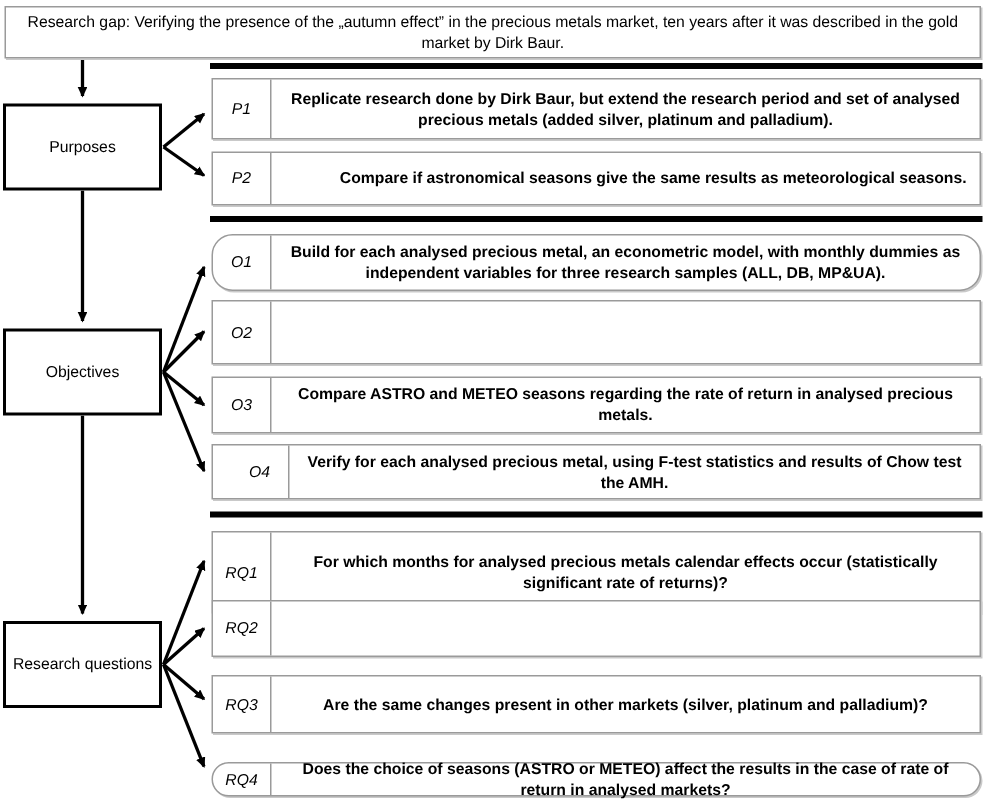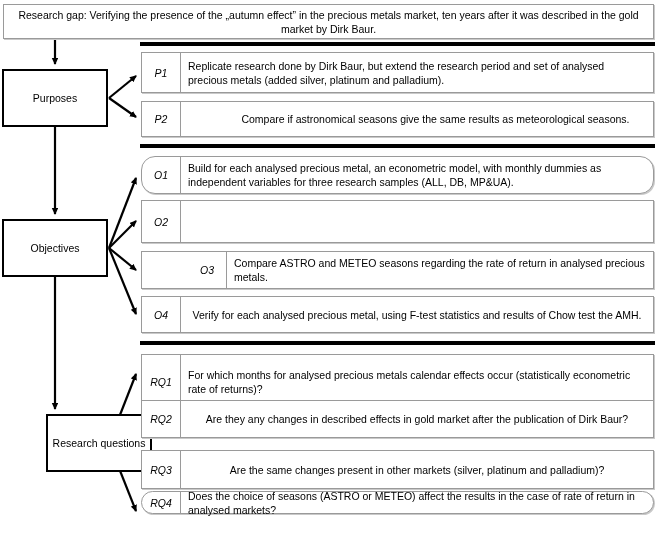--- a/index.html
+++ b/index.html
@@ -60,21 +60,21 @@
     width: 106px;
     height: 58px;
   }
   .stage .txt {
     font-size: 10.5px;
     line-height: 13px;
     text-align: center;
   }
   #stage-purposes { top: 69px; }
   #stage-objectives { top: 219px; }
-  #stage-questions { top: 414px; margin-left: 44px; }
+  #stage-questions { top: 414px; }
 
   
   .item {
     left: 141px;
     width: 513px;
     display: flex;
     align-items: stretch;
   }
   .item .code {
     width: 38px;
@@ -89,33 +89,35 @@
   .item .body {
     flex: 1 1 auto;
     display: flex;
     align-items: center;
     justify-content: center;
     padding: 2px 7px;
   }
   .item .body .txt {
     font-size: 10.5px;
     line-height: 14px;
+    text-align: center;
+    font-weight: bold;
   }
 
   
   #item-p1  { top: 52px;  height: 41px; }
   #item-p2  { top: 101px; height: 36px; gap: 37px; }
   #item-o1  { top: 156px; height: 38px; border-radius: 14px; }
   #item-o2  { top: 200px; height: 43px; }
-  #item-o3  { top: 251px; height: 38px; padding-left: 46px; }
-  #item-o4  { top: 296px; height: 37px; }
+  #item-o3  { top: 251px; height: 38px; }
+  #item-o4  { top: 296px; height: 37px; padding-left: 12px; }
   #item-rq1 { top: 354px; height: 55px; }
   #item-rq2 { top: 400px; height: 38px; }
   #item-rq3 { top: 450px; height: 39px; }
-  #item-rq4 { top: 491px; height: 23px; border-radius: 12px; }
+  #item-rq4 { top: 508px; height: 23px; border-radius: 12px; }
 
   
   .separator {
     position: absolute;
     left: 140px;
     width: 515px;
     height: 4px;
     background: #000000;
   }
   #sep-1 { top: 42px; }
@@ -211,28 +213,25 @@
   <div id="item-o4" class="panel item">
     <div class="code">O4</div>
     <div class="body">
       <div class="txt">Verify for each analysed precious metal, using F-test statistics and results of Chow test the AMH.</div>
     </div>
   </div>
 
   <div id="item-rq1" class="panel item">
     <div class="code">RQ1</div>
     <div class="body">
-      <div class="txt">For which months for analysed precious metals calendar effects occur (statistically econometric rate of returns)?</div>
+      <div class="txt">For which months for analysed precious metals calendar effects occur (statistically significant rate of returns)?</div>
     </div>
   </div>
   <div id="item-rq2" class="panel item">
     <div class="code">RQ2</div>
-    <div class="body">
-      <div class="txt">Are they any changes in described effects in gold market after the publication of Dirk Baur?</div>
-    </div>
   </div>
   <div id="item-rq3" class="panel item">
     <div class="code">RQ3</div>
     <div class="body">
       <div class="txt">Are the same changes present in other markets (silver, platinum and palladium)?</div>
     </div>
   </div>
   <div id="item-rq4" class="panel item">
     <div class="code">RQ4</div>
     <div class="body">

